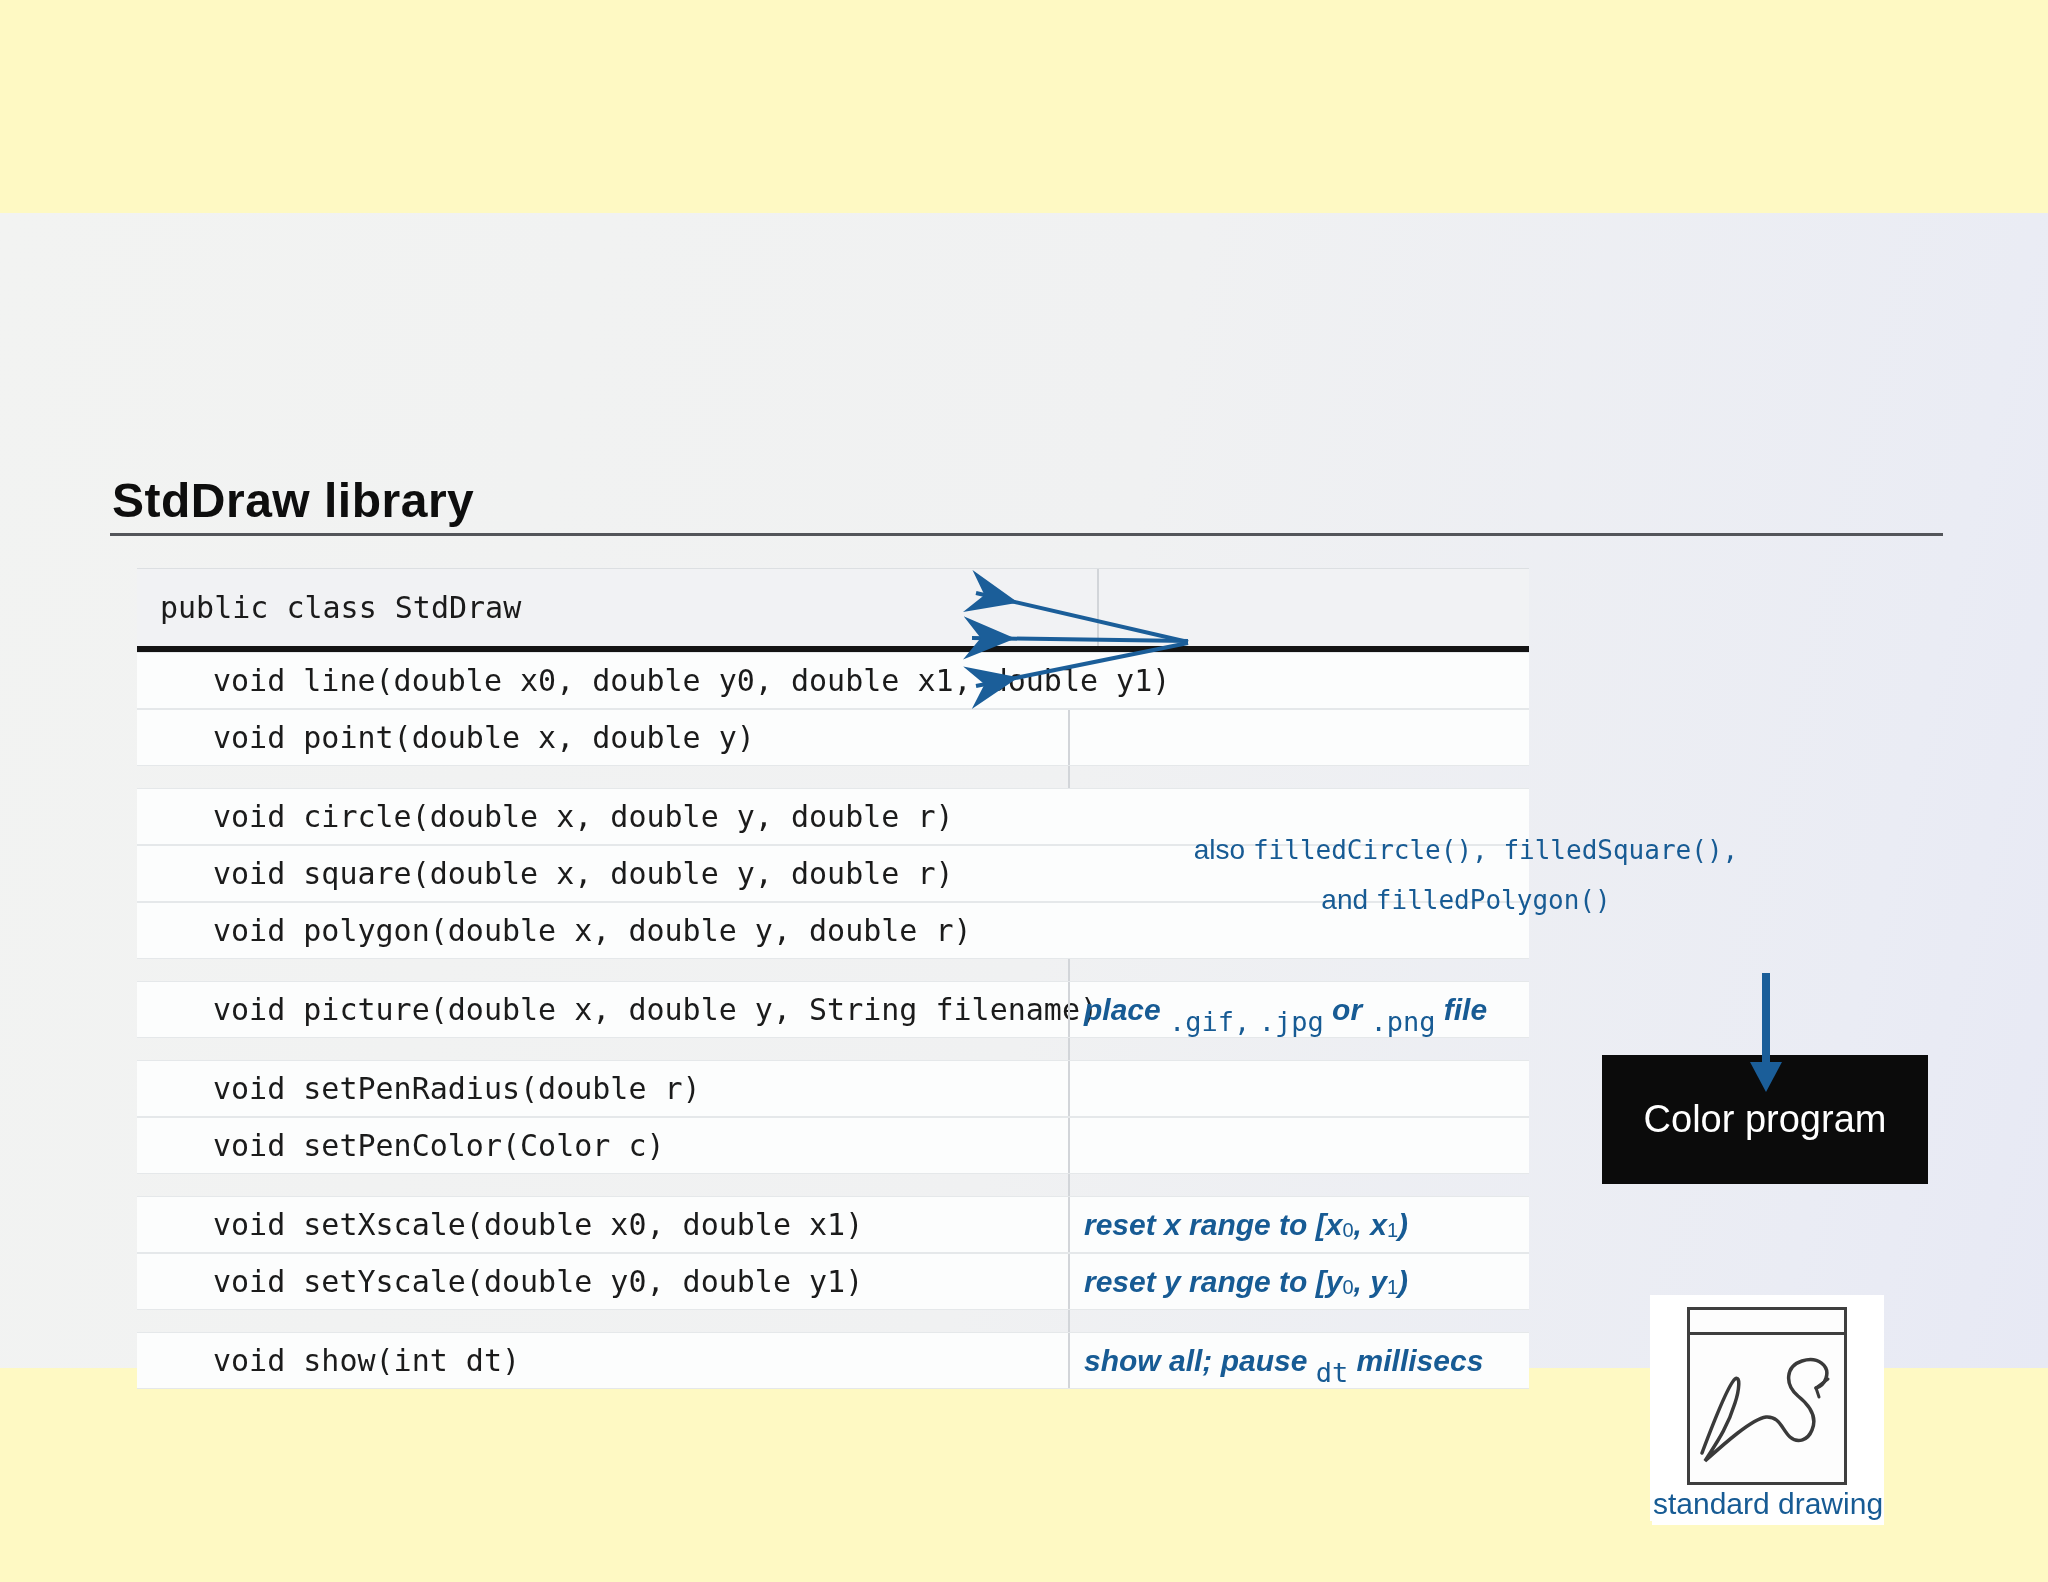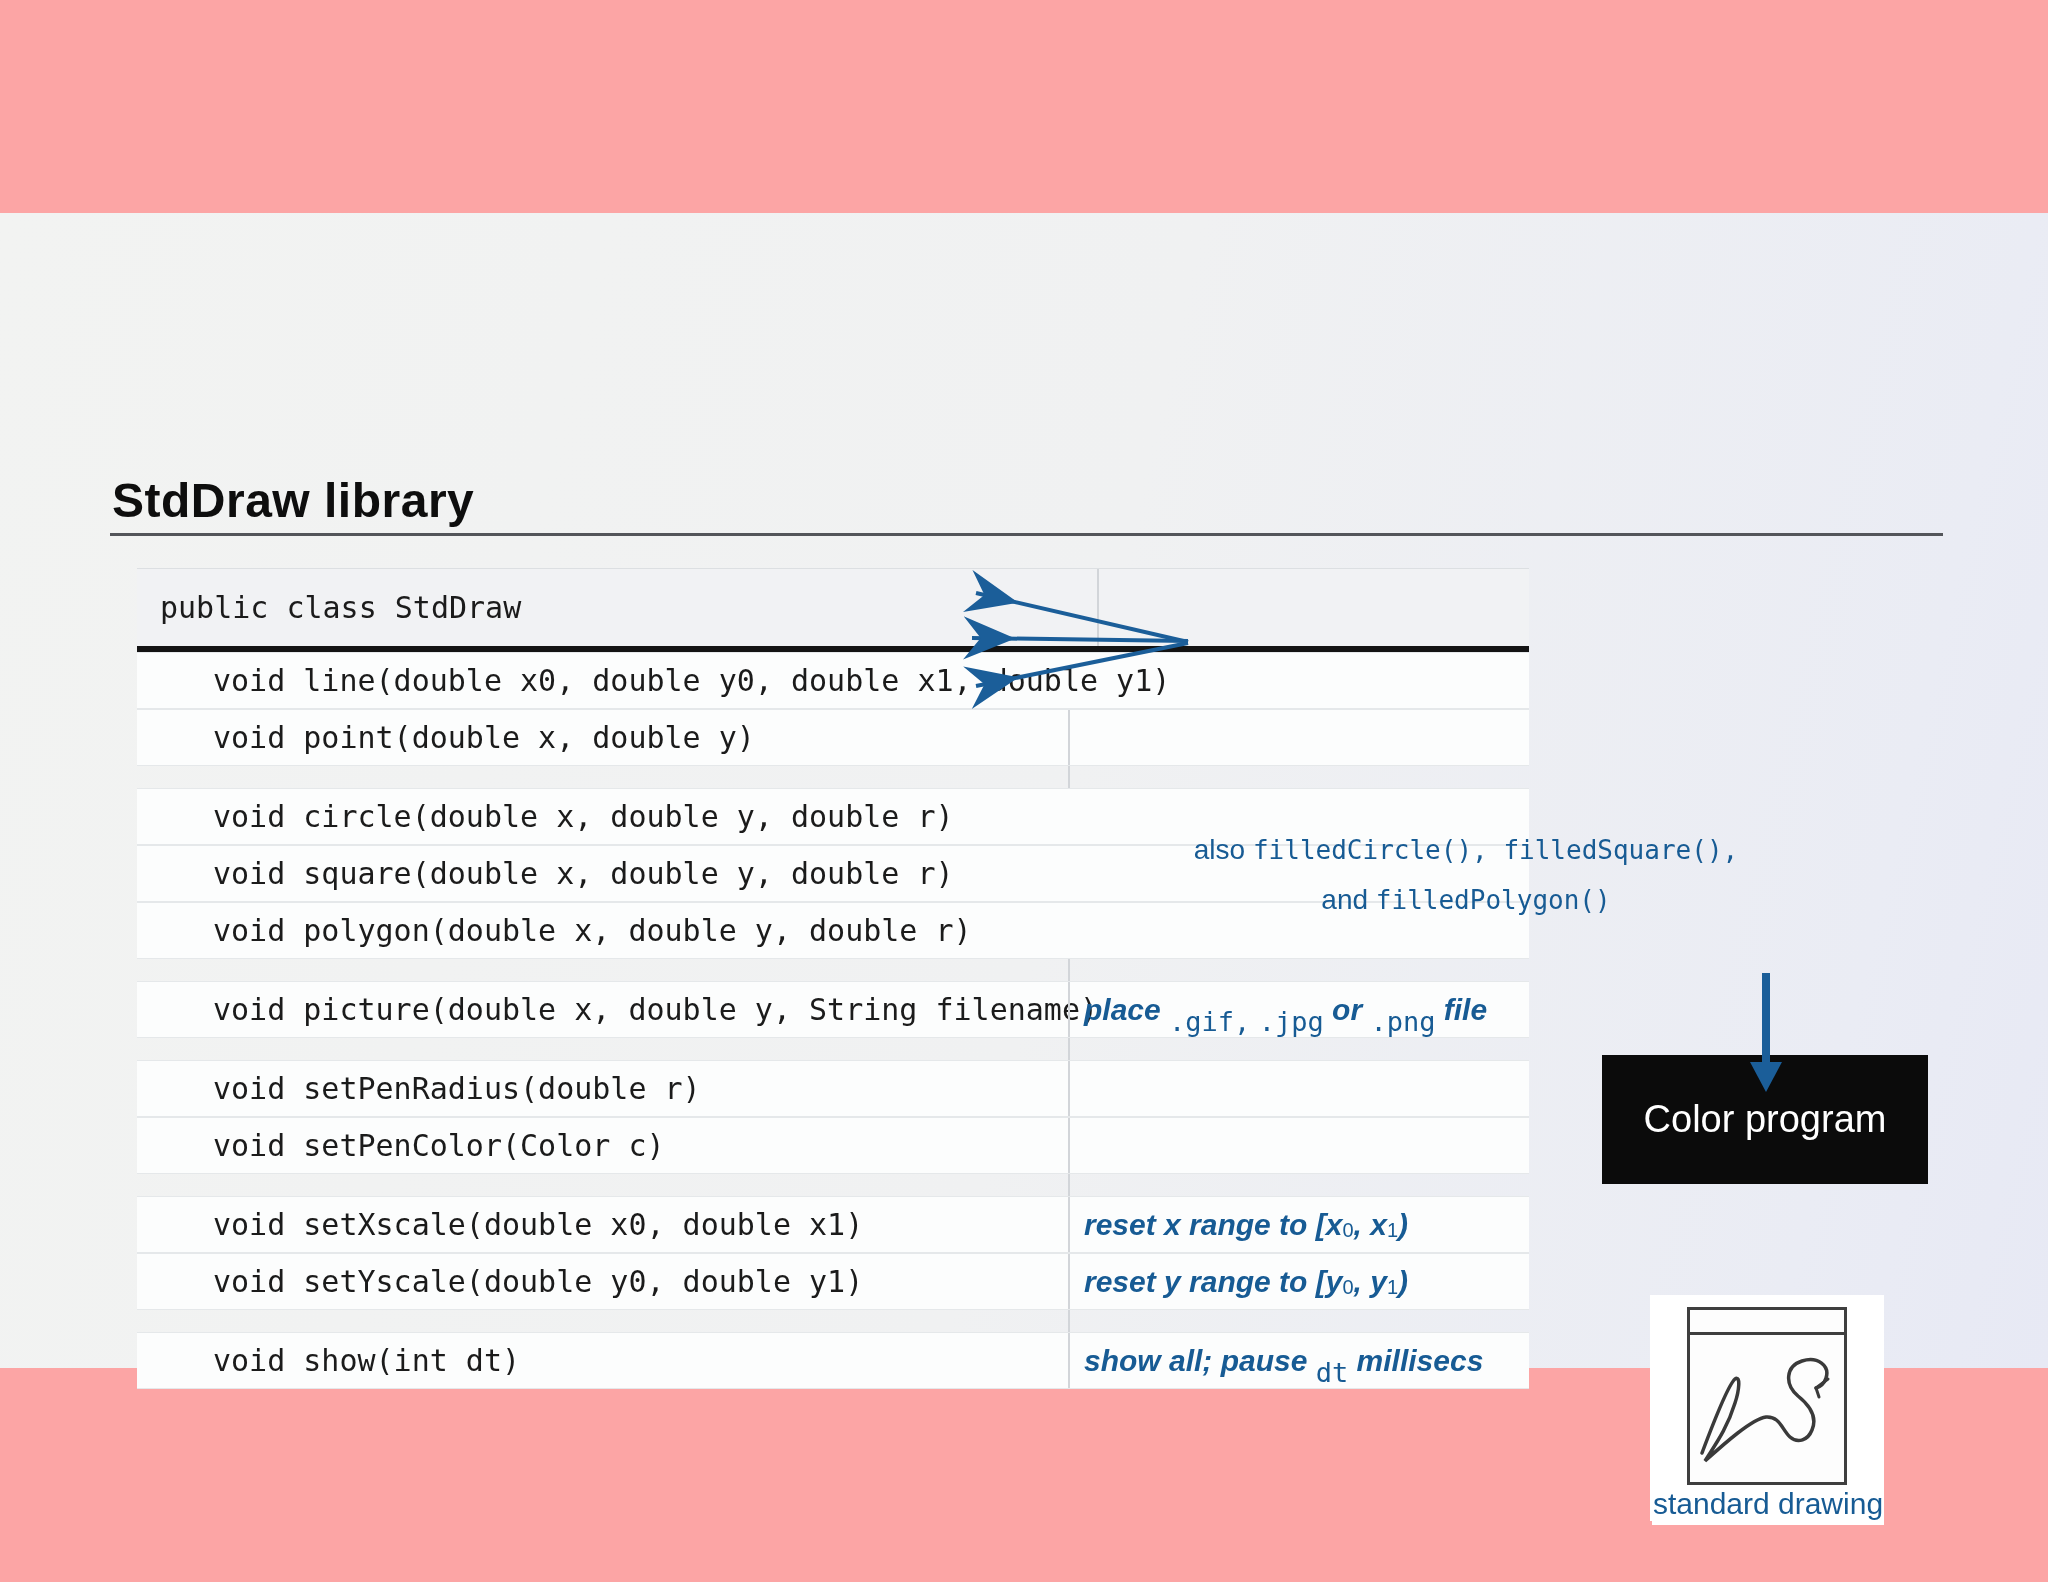--- a/index.html
+++ b/index.html
@@ -1,16 +1,16 @@
 <!DOCTYPE html>
 <html><head>
 <meta charset="utf-8">
 <style>
   html,body{margin:0;padding:0;background:#ffffff;}
-  .page{position:relative;width:2048px;height:1582px;background:#fca5a5;overflow:hidden;
+  .page{position:relative;width:2048px;height:1582px;background:#fef9c3;overflow:hidden;
         font-family:"Liberation Sans",sans-serif;}
   .slide{position:absolute;left:0;top:213px;width:2048px;height:1155px;
          background:linear-gradient(103deg,#f2f3f2 0%,#f0f1f2 52%,#eaecf4 88%,#e7e9f4 100%);}
   .slide-title{position:absolute;left:112px;top:260px;font-size:48px;font-weight:600;
                color:#0e0e0e;letter-spacing:0.5px;}
   .title-rule{position:absolute;left:110px;top:320px;width:1833px;height:3px;background:#53555a;}
 
   
   .api-table{position:absolute;left:137px;top:355px;width:1392px;}
   .t-row{display:flex;box-sizing:border-box;width:100%;}

